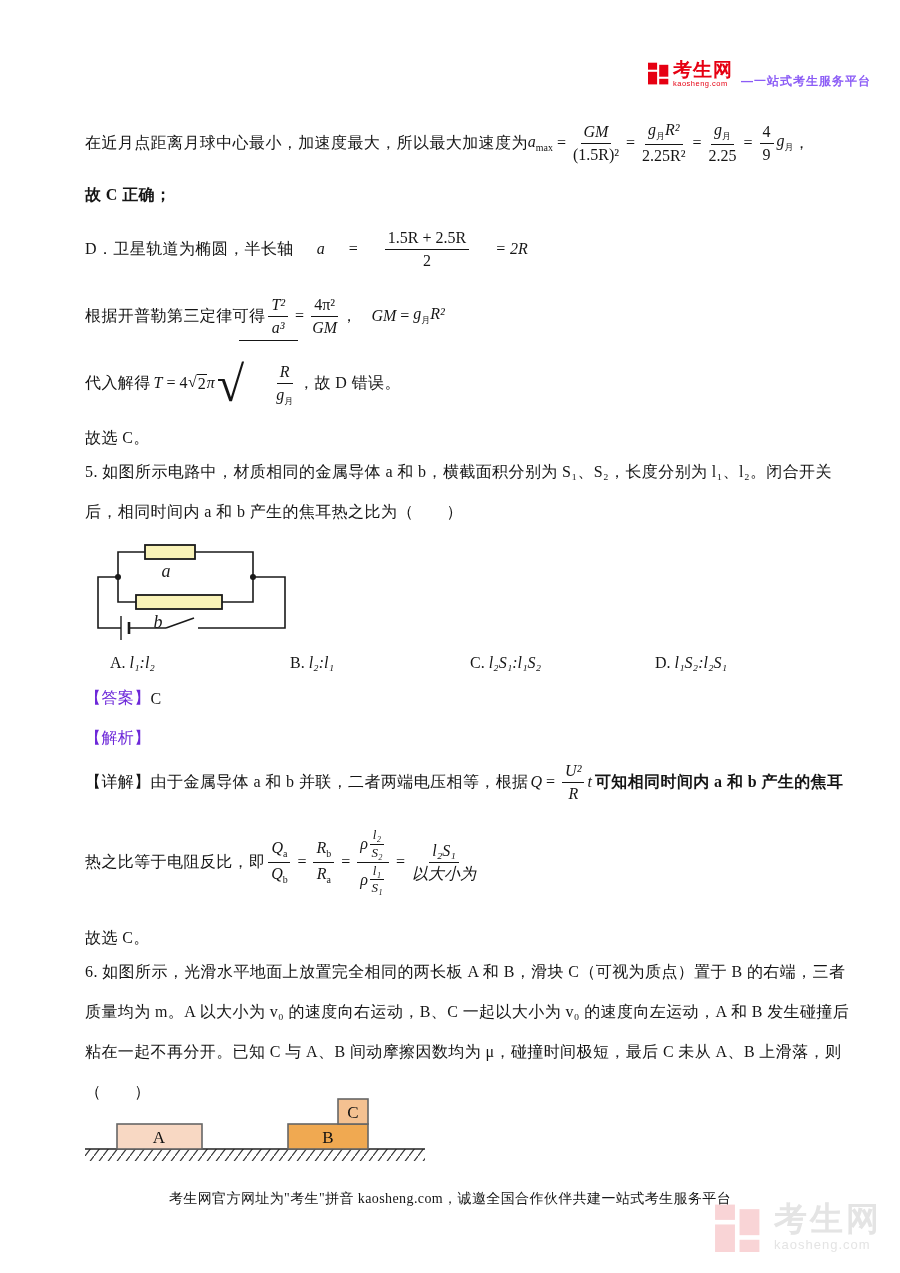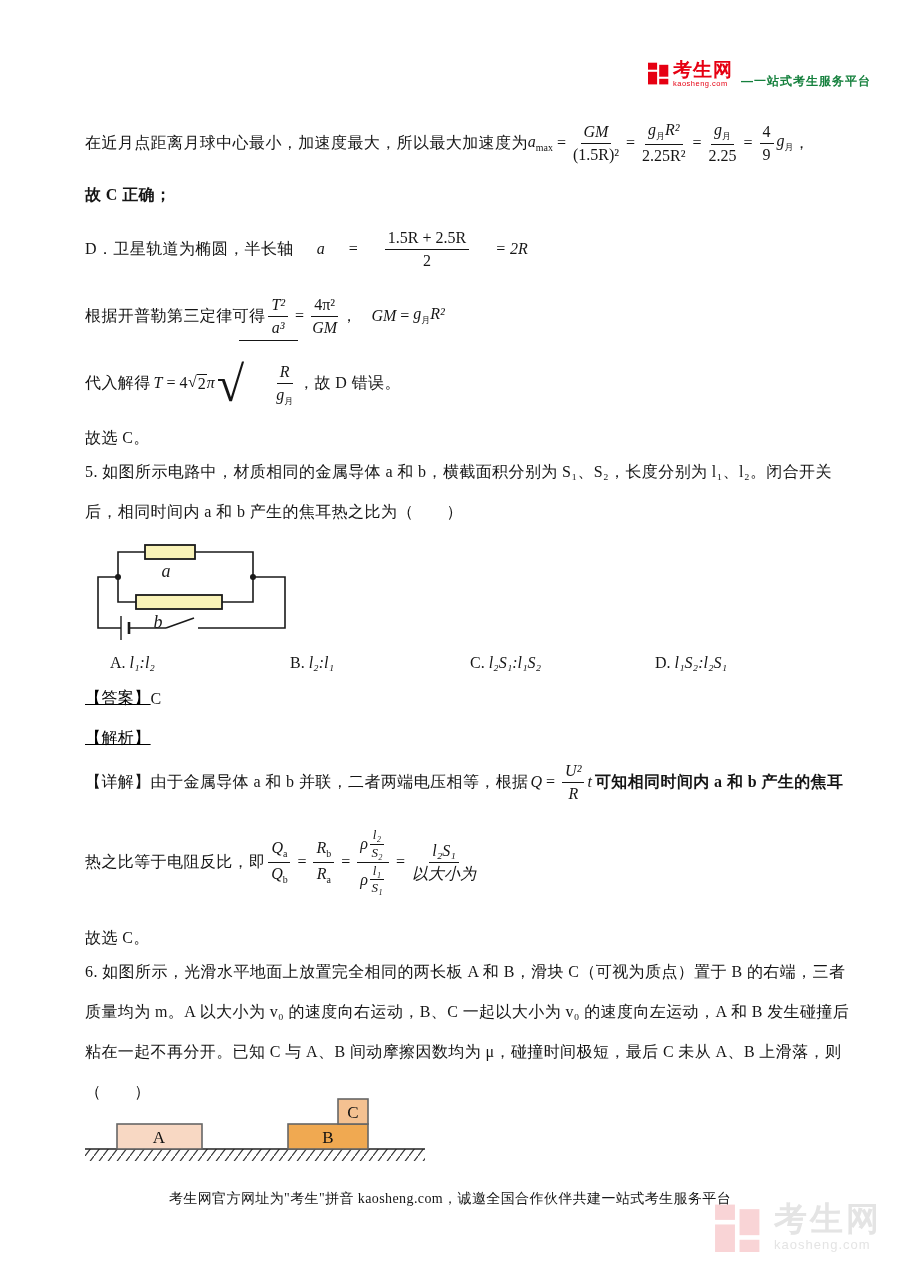--- a/index.html
+++ b/index.html
@@ -21,27 +21,27 @@
   .frac .fnum.fx,.frac .fden.fx{display:inline-flex;align-items:center;justify-content:center;}
   .frac.inner{font-size:13px;margin:0 2px;line-height:1.15;}
   
   .smroot{display:inline-flex;align-items:flex-start;letter-spacing:0;}
   .smroot .rsign{transform:translateY(-1px);}
   .smroot .ovl{border-top:1px solid #151515;padding:0 1px;}
   .bigroot{display:inline-flex;align-items:center;letter-spacing:0;margin-left:2px;}
   .bigroot .rsign{font-size:50px;line-height:0.85;font-weight:400;margin-right:-5px;transform:translateY(1px);}
   .bigroot .rbody{border-top:1.5px solid #151515;padding:3px 5px 0 5px;}
   
-  .blue{color:#000000;text-decoration:underline;}
+  .blue{color:#6d28d9;}
   
   .logo{position:absolute;top:60px;left:648px;display:flex;align-items:flex-start;}
   .logo .ltext{margin-left:4px;line-height:1;}
   .logo .lname{font-size:19px;font-weight:bold;color:#e60012;font-family:"Liberation Sans",sans-serif;letter-spacing:1px;}
   .logo .ldomain{font-size:7.5px;color:#e60012;font-family:"Liberation Sans",sans-serif;letter-spacing:0.5px;margin-top:1px;}
-  .logo .ltag{margin-left:8px;margin-top:13px;font-size:12px;font-weight:bold;color:#15803d;
+  .logo .ltag{margin-left:8px;margin-top:13px;font-size:12px;font-weight:bold;color:#8b5cf6;
               font-family:"Liberation Sans",sans-serif;letter-spacing:1px;}
   .mark-red rect{fill:#e60012;}
   .mark-pink rect{fill:#f9d4d6;}
   
   .options{position:absolute;top:654px;left:78px;width:740px;height:24px;margin-left:32px;}
   .opt{position:absolute;top:0;white-space:pre;}
   
   .footer{position:absolute;top:1190px;left:0;width:100%;text-align:center;font-size:14px;letter-spacing:0.4px;}
   .wm{position:absolute;top:1200px;left:712px;display:flex;align-items:center;}
   .wm .wtext{margin-left:10px;line-height:1;}

